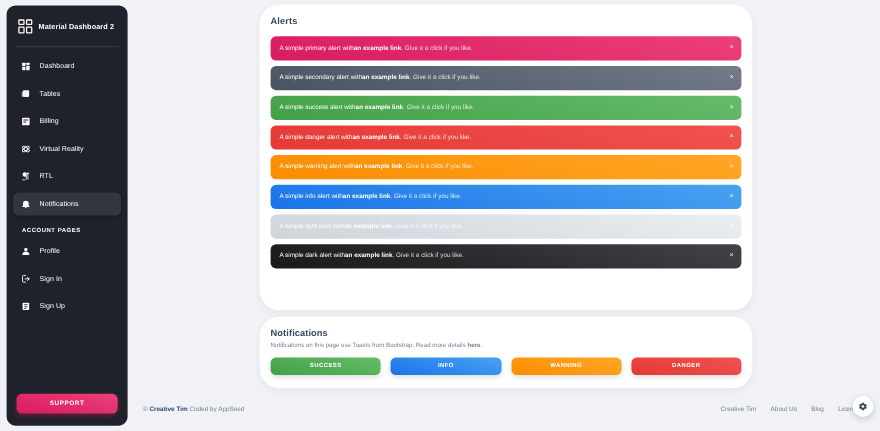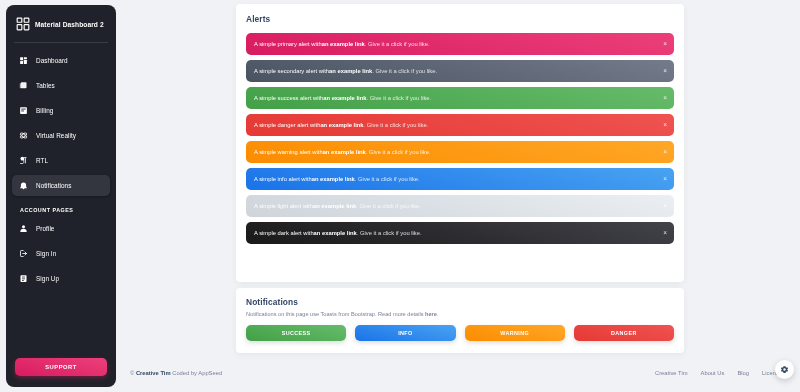--- a/index.html
+++ b/index.html
@@ -61,21 +61,21 @@
     padding: 6px 0; border: none; border-radius: 5px;
     cursor: pointer; box-shadow: 0 2px 5px rgba(216,27,96,.4);
   }
 
   
   #main { position: absolute; left: 124px; top: 0; width: 676px; height: 392px; }
 
   .card {
     position: absolute;
     background: #ffffff;
-    border-radius: 4px;
+    border-radius: 18px;
     box-shadow: 0 2px 7px rgba(0,0,0,.05);
   }
   #alerts-card { left: 112px; top: 4px; width: 448px; height: 278px; padding: 10px 10px 0 10px; }
   #notif-card  { left: 112px; top: 288px; width: 448px; height: 65px; padding: 9px 10px 0 10px; }
 
   .card-title {
     color: #344767; font-size: 8.4px; font-weight: bold;
     letter-spacing: .1px; margin-bottom: 9px;
   }
 

